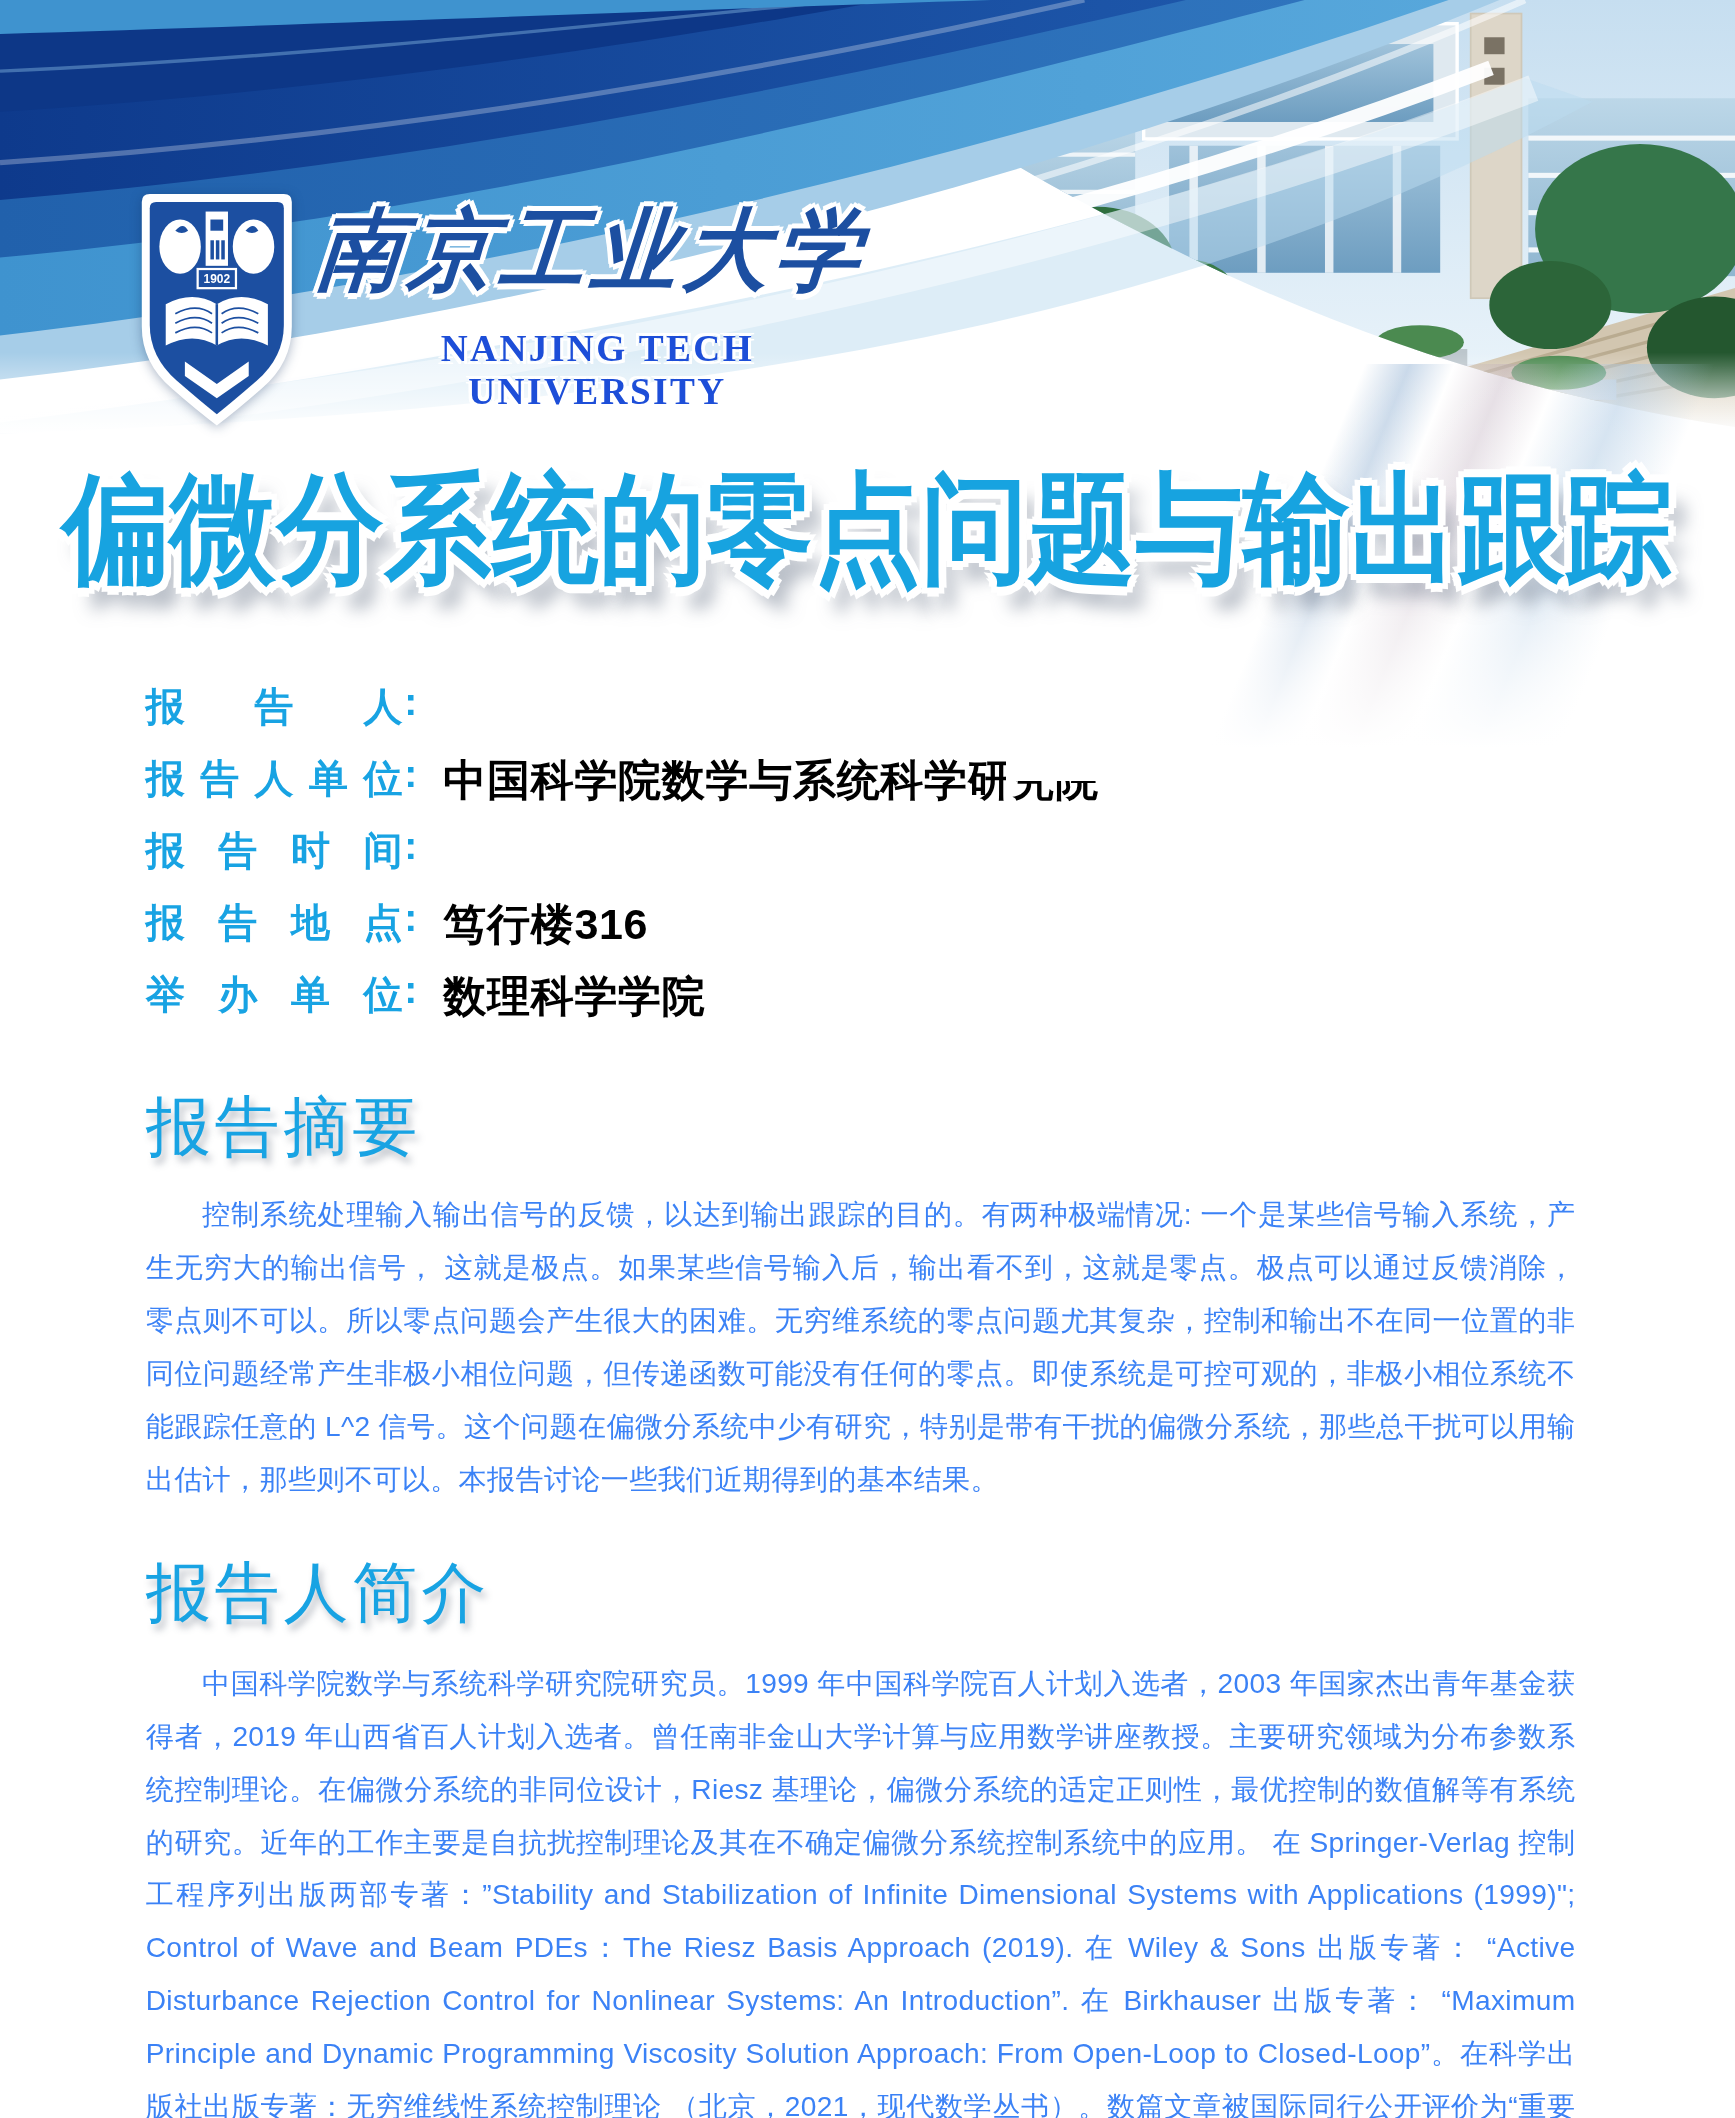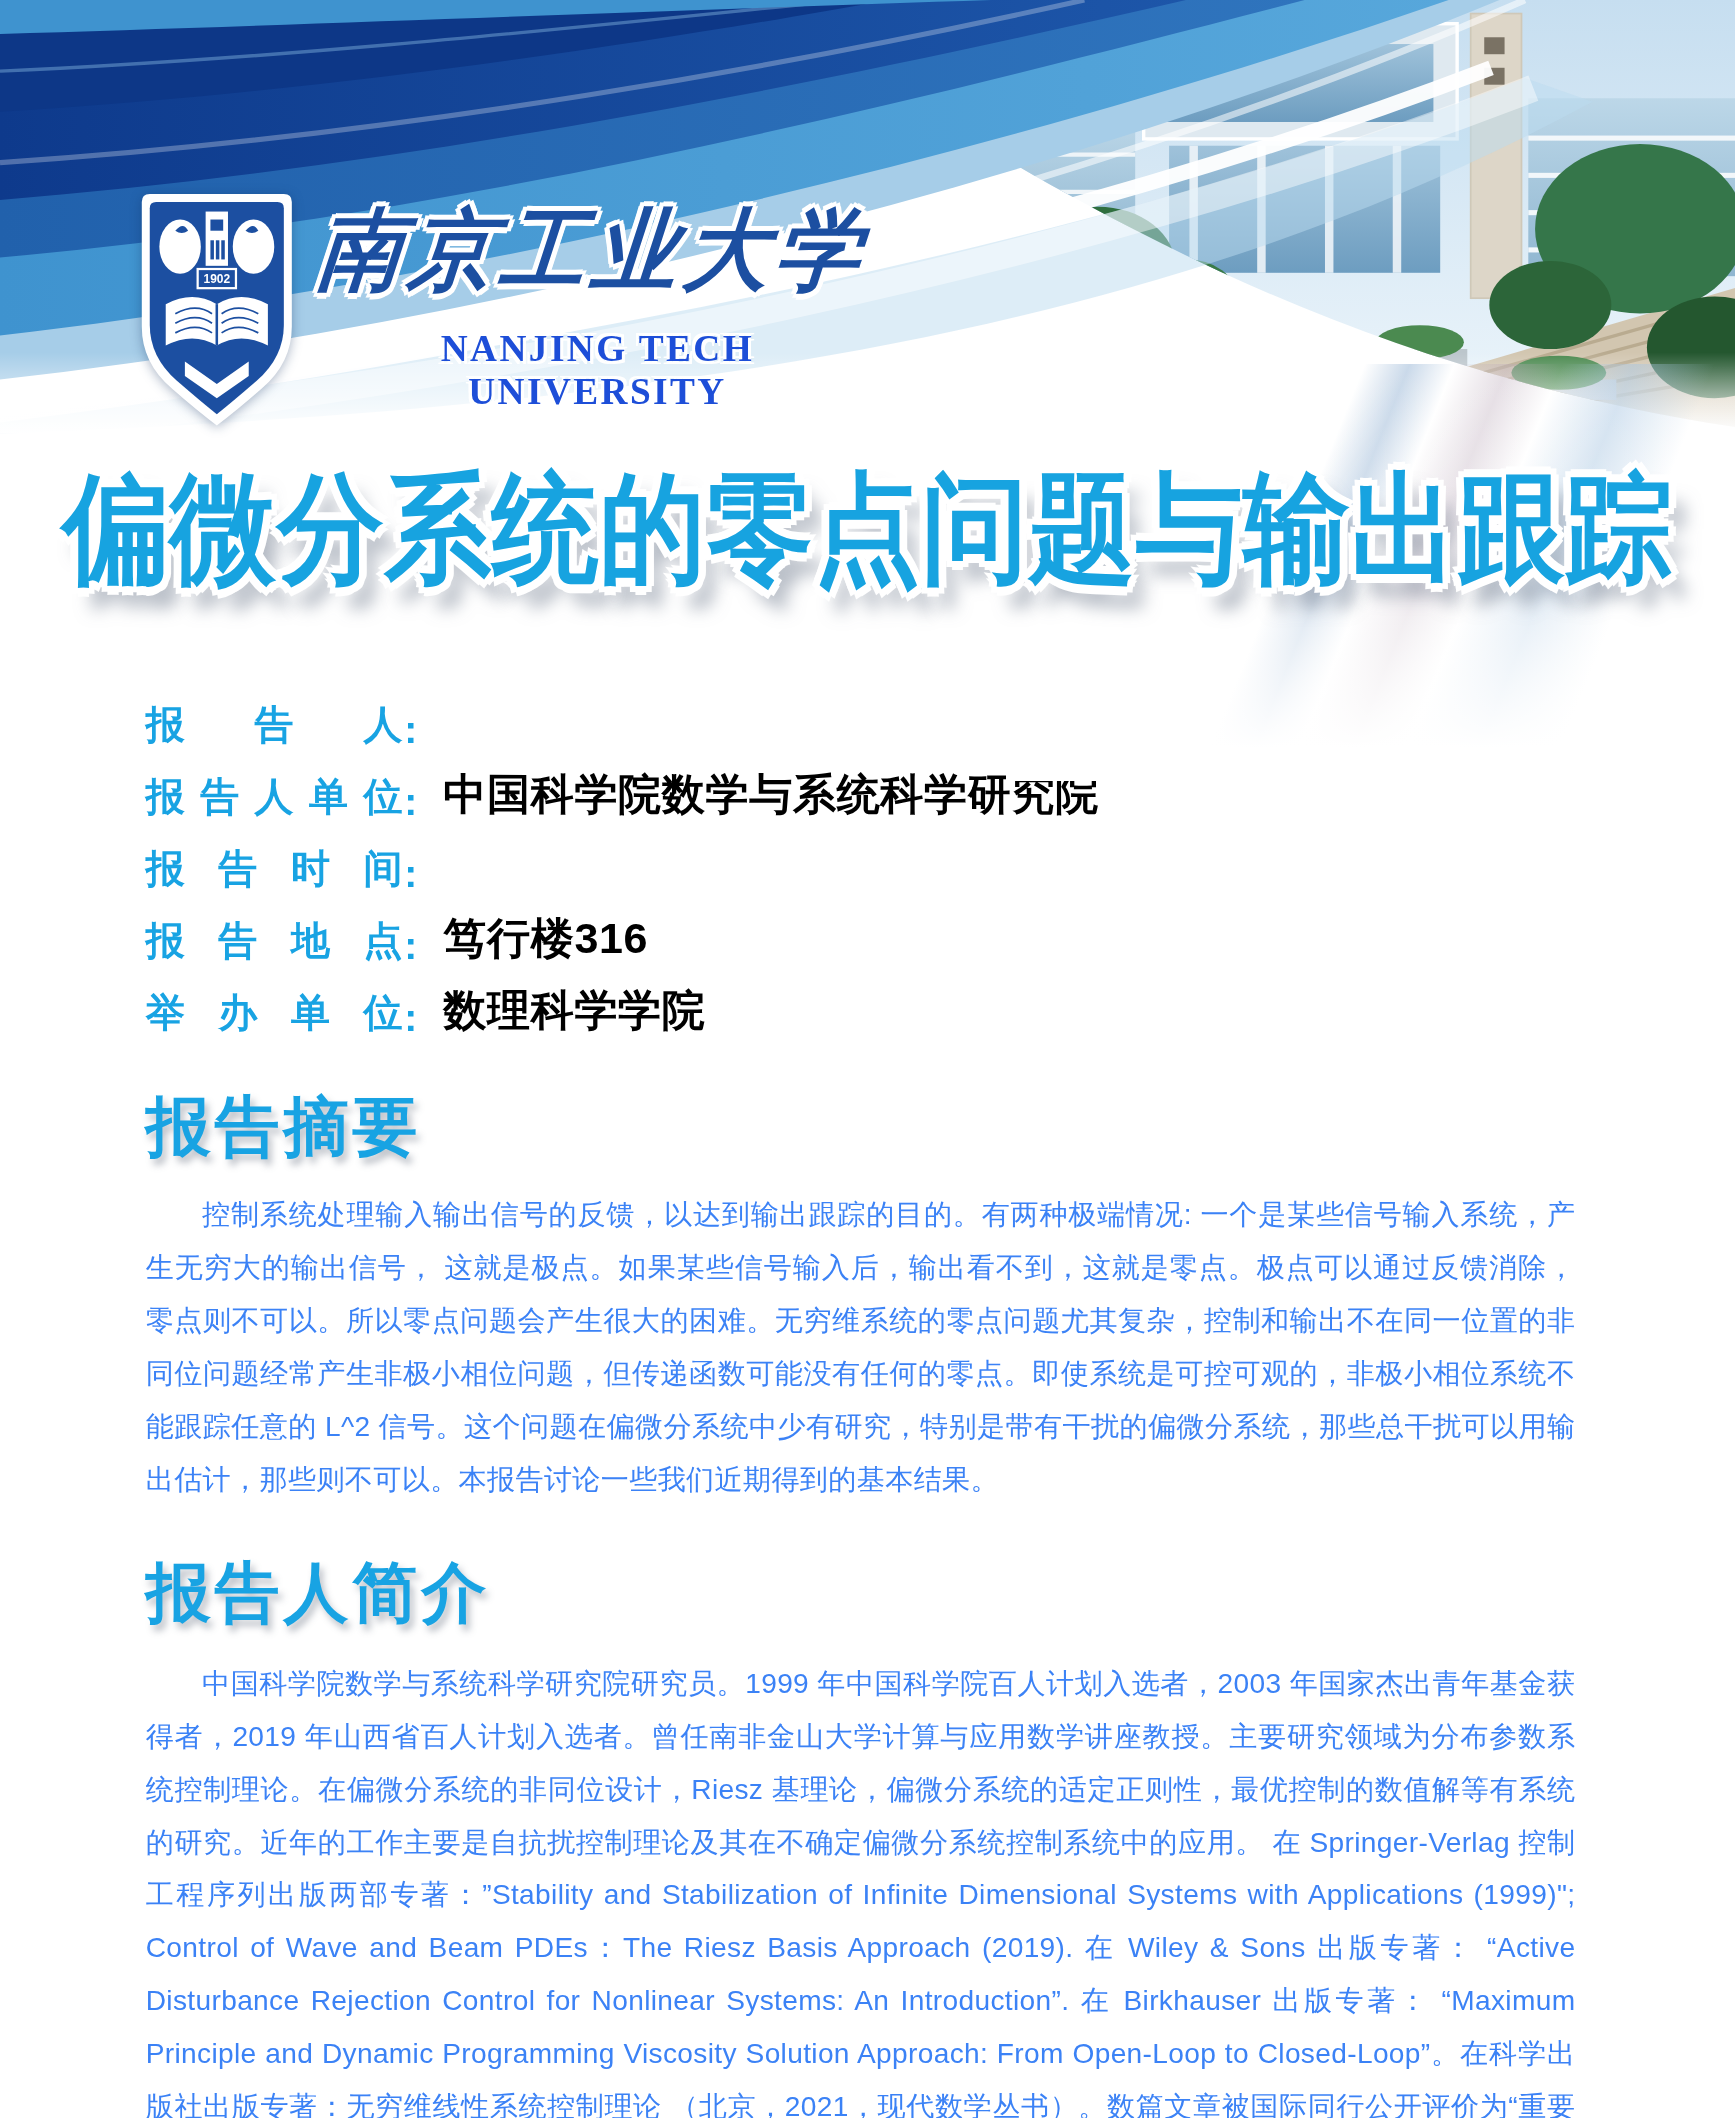--- a/index.html
+++ b/index.html
@@ -36,30 +36,30 @@
   .poster-title{
     position:relative;font-size:6.15vw;font-weight:900;color:#17a3e0;white-space:nowrap;
     letter-spacing:.04vw;transform:scaleY(1.12);
     text-shadow:
       -.32vw -.32vw 0 #fff,.32vw -.32vw 0 #fff,-.32vw .32vw 0 #fff,.32vw .32vw 0 #fff,
       -.45vw 0 0 #fff,.45vw 0 0 #fff,0 -.45vw 0 #fff,0 .45vw 0 #fff,
       .85vw 1.05vw .9vw rgba(96,110,130,.55);
   }
   
   .info{margin:4vw 9vw 0 8.4vw;}
-  .info-row{display:flex;align-items:flex-end;height:4.15vw;}
+  .info-row{display:flex;align-items:flex-start;height:4.15vw;}
   .info-label{
     color:#18a3e3;font-weight:800;font-size:2.25vw;width:14.8vw;flex:0 0 auto;
     text-align:justify;text-align-last:justify;
   }
   .info-colon{color:#18a3e3;font-weight:800;font-size:2.25vw;margin:0 1.5vw 0 .1vw;}
   .info-value{color:#000;font-size:2.48vw;font-weight:600;letter-spacing:.04vw;white-space:nowrap;}
   
   .section-heading{
-    margin:2.8vw 0 0 8.4vw;font-size:3.75vw;font-weight:700;color:#18a3e3;
+    margin:2.8vw 0 0 8.4vw;font-size:3.75vw;font-weight:400;color:#18a3e3;
     letter-spacing:.22vw;line-height:4.4vw;
     text-shadow:.22vw .32vw .4vw rgba(108,118,134,.45);
   }
   .body-text{
     margin:1.4vw 9.2vw 0 8.4vw;font-size:1.62vw;line-height:3.05vw;color:#3b82f6;
     text-align:justify;text-indent:3.25vw;letter-spacing:.02vw;font-weight:400;
   }
   .body-text.bio{margin-top:1.5vw;}
 </style>
 </head>

